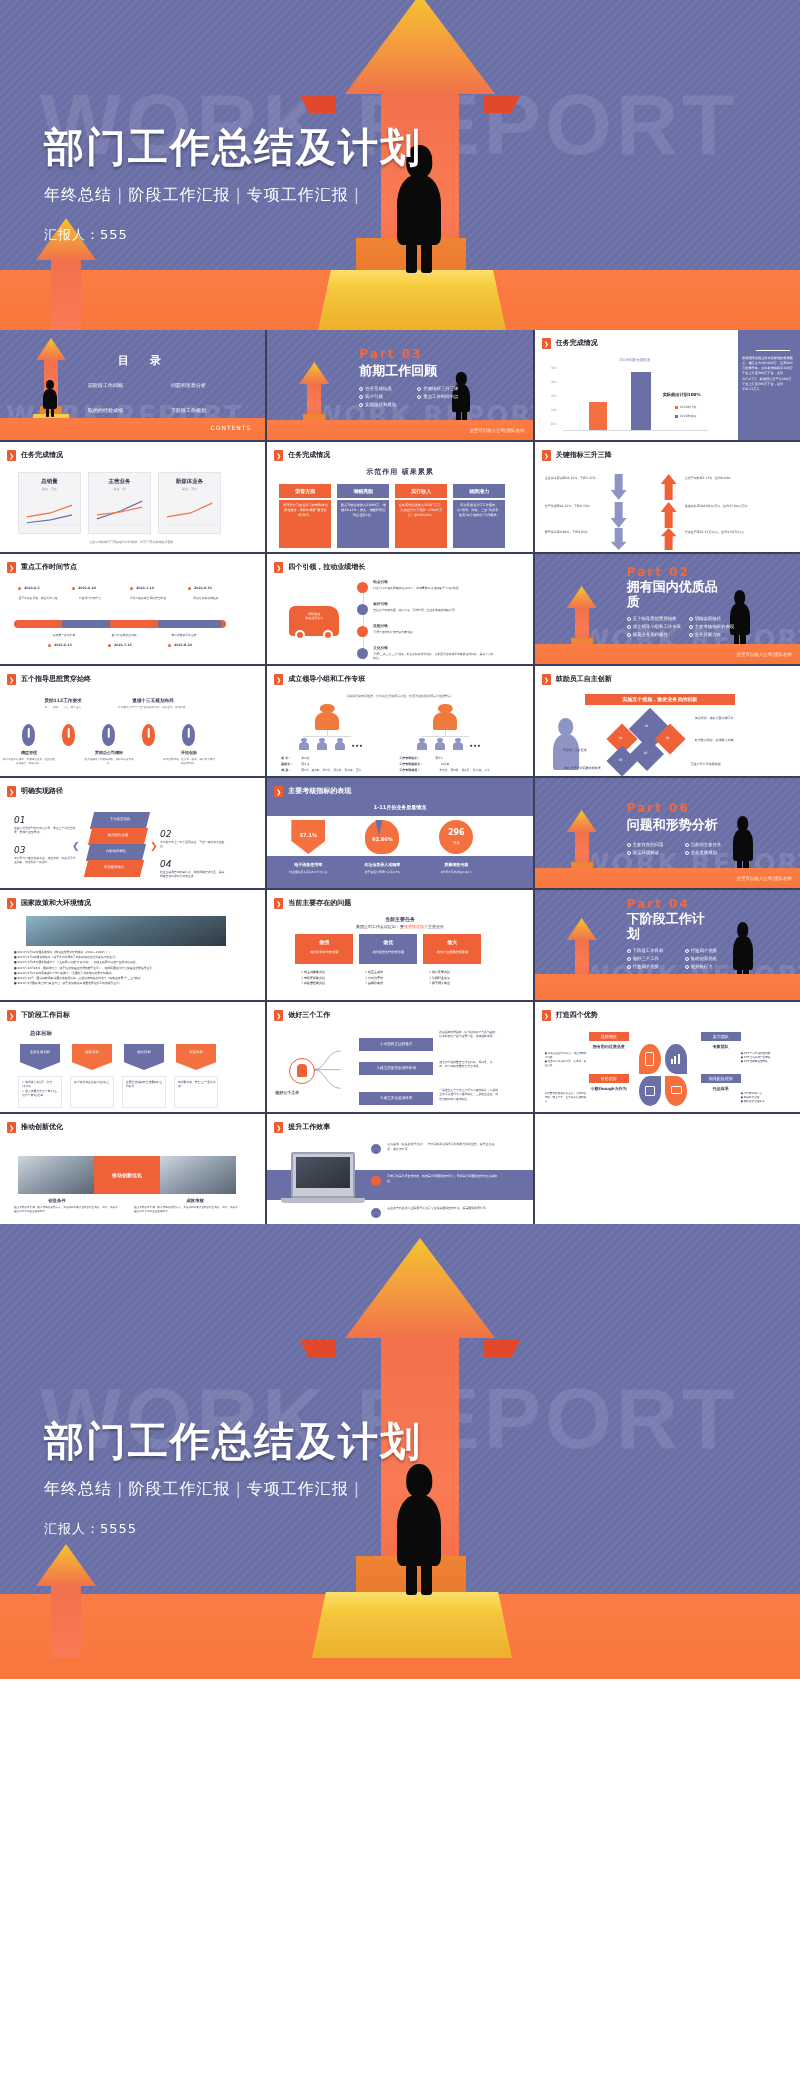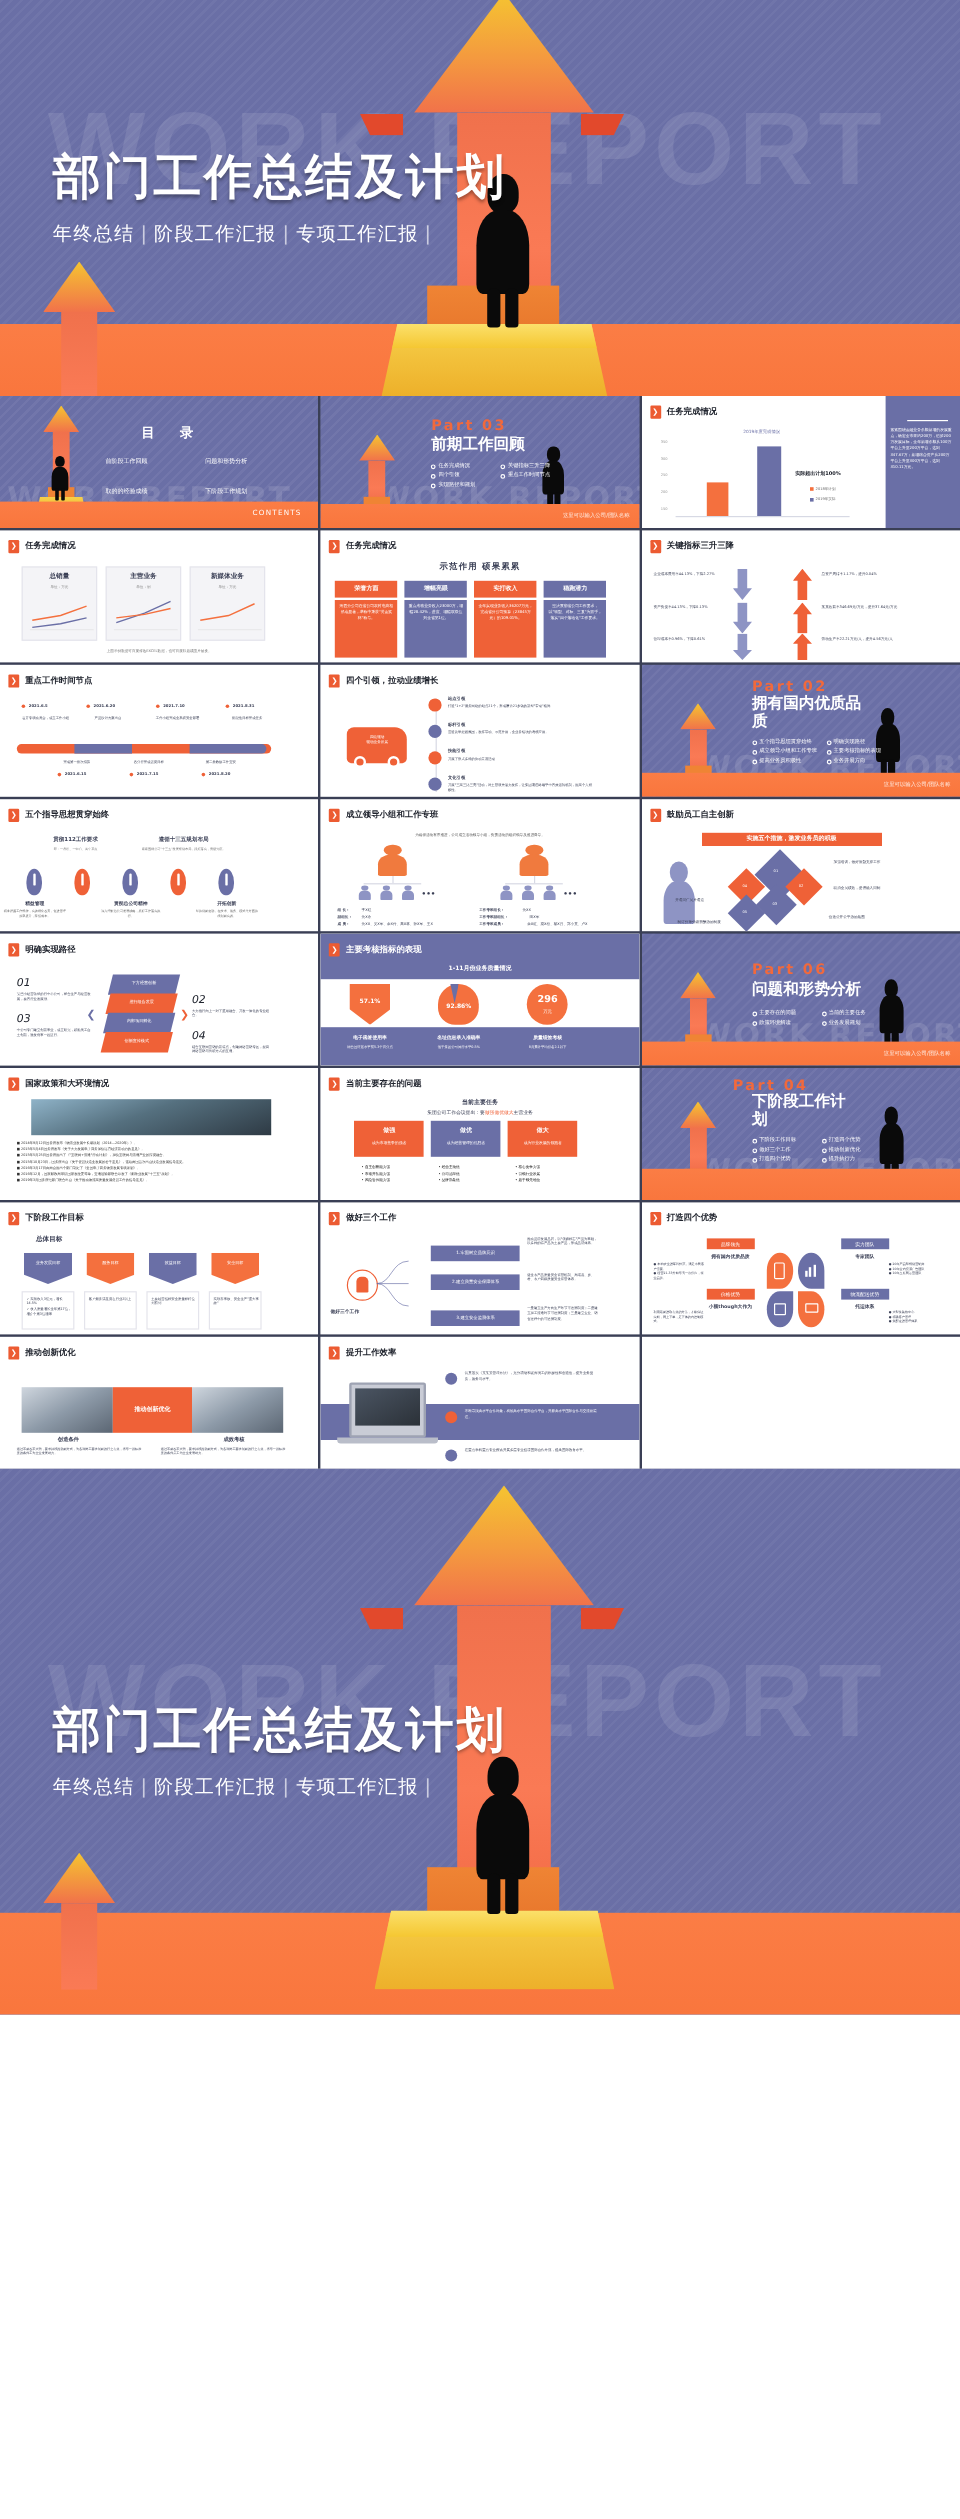--- a/index.html
+++ b/index.html
@@ -234,20 +234,23 @@
       <div class="head"></div>
         <div class="body"></div>
         <div class="legL"></div>
         <div class="legR"></div>
     </div>
 
     <div class="hero-text" style="left:44px; top:120px;">
       <div class="hero-title">部门工作总结及计划</div>
       <div class="hero-sub">
         <span>年终总结</span><span class="sep">|</span><span>阶段工作汇报</span><span class="sep">|</span><span>专项工作汇报</span><span class="sep">|</span>
+      </div>
+      <div class="hero-by">
+        <span>汇报人：</span><span>555</span>
       </div>
     </div>
 
     <div style="position:absolute;left:36px;top:218px;width:60px;height:112px;">
       <div style="position:absolute;left:50%;top:0;transform:translateX(-50%);width:60px;height:42px;background:linear-gradient(180deg,#f5c431,#f1724a);clip-path:polygon(50% 0,100% 100%,0 100%);"></div>
       <div style="position:absolute;left:50%;top:42px;transform:translateX(-50%);width:30px;height:70px;background:linear-gradient(#f0714c,#fa7a55);"></div>
     </div>
   </div>
 
   <div class="grid">
@@ -774,21 +777,21 @@
           <div class="sh" style="top:22px;height:40px;"></div>
       </div>
       <div class="mini-pod1" style="left:36px;top:84px;width:22px;height:8px;"></div>
       <div class="mini-pod2" style="left:27px;top:90px;width:40px;height:13px;clip-path:polygon(8% 0,92% 0,100% 100%,0 100%);"></div>
       <div class="man" style="left:198px;top:32px;width:20px;height:60px;background:transparent;">
         <div class="head"></div>
           <div class="body"></div>
           <div class="legL"></div>
           <div class="legR"></div>
       </div>
-      <div class="s-part" style="left:76px;top:6px;">Part  04</div>
+      <div class="s-part" style="left:92px;top:6px;">Part  04</div>
       <div class="s-parttitle" style="left:92px;top:22px;width:86px;">下阶段工作计划</div>
       <div class="s-bullets" style="left:92px;top:58px;width:110px;">
         <span>
             <i class="dotc"></i>
             <b style="font-weight:normal">下阶段工作目标</b>
           </span>
         <span>
             <i class="dotc"></i>
             <b style="font-weight:normal">打造四个优势</b>
           </span>
@@ -962,20 +965,23 @@
         <div class="body"></div>
         <div class="legL"></div>
         <div class="legR"></div>
     </div>
 
     <div class="hero-text" style="left:44px; top:190px;">
       <div class="hero-title">部门工作总结及计划</div>
       <div class="hero-sub">
         <span>年终总结</span><span class="sep">|</span><span>阶段工作汇报</span><span class="sep">|</span><span>专项工作汇报</span><span class="sep">|</span>
       </div>
+      <div class="hero-by">
+        <span>汇报人：</span><span>5555</span>
+      </div>
     </div>
 
     <div style="position:absolute;left:36px;top:320px;width:60px;height:114px;">
       <div style="position:absolute;left:50%;top:0;transform:translateX(-50%);width:60px;height:42px;background:linear-gradient(180deg,#f5c431,#f1724a);clip-path:polygon(50% 0,100% 100%,0 100%);"></div>
       <div style="position:absolute;left:50%;top:42px;transform:translateX(-50%);width:30px;height:72px;background:linear-gradient(#f0714c,#fa7a55);"></div>
     </div>
   </div>
 
   <div class="brand">
     <div class="brand-logo">

